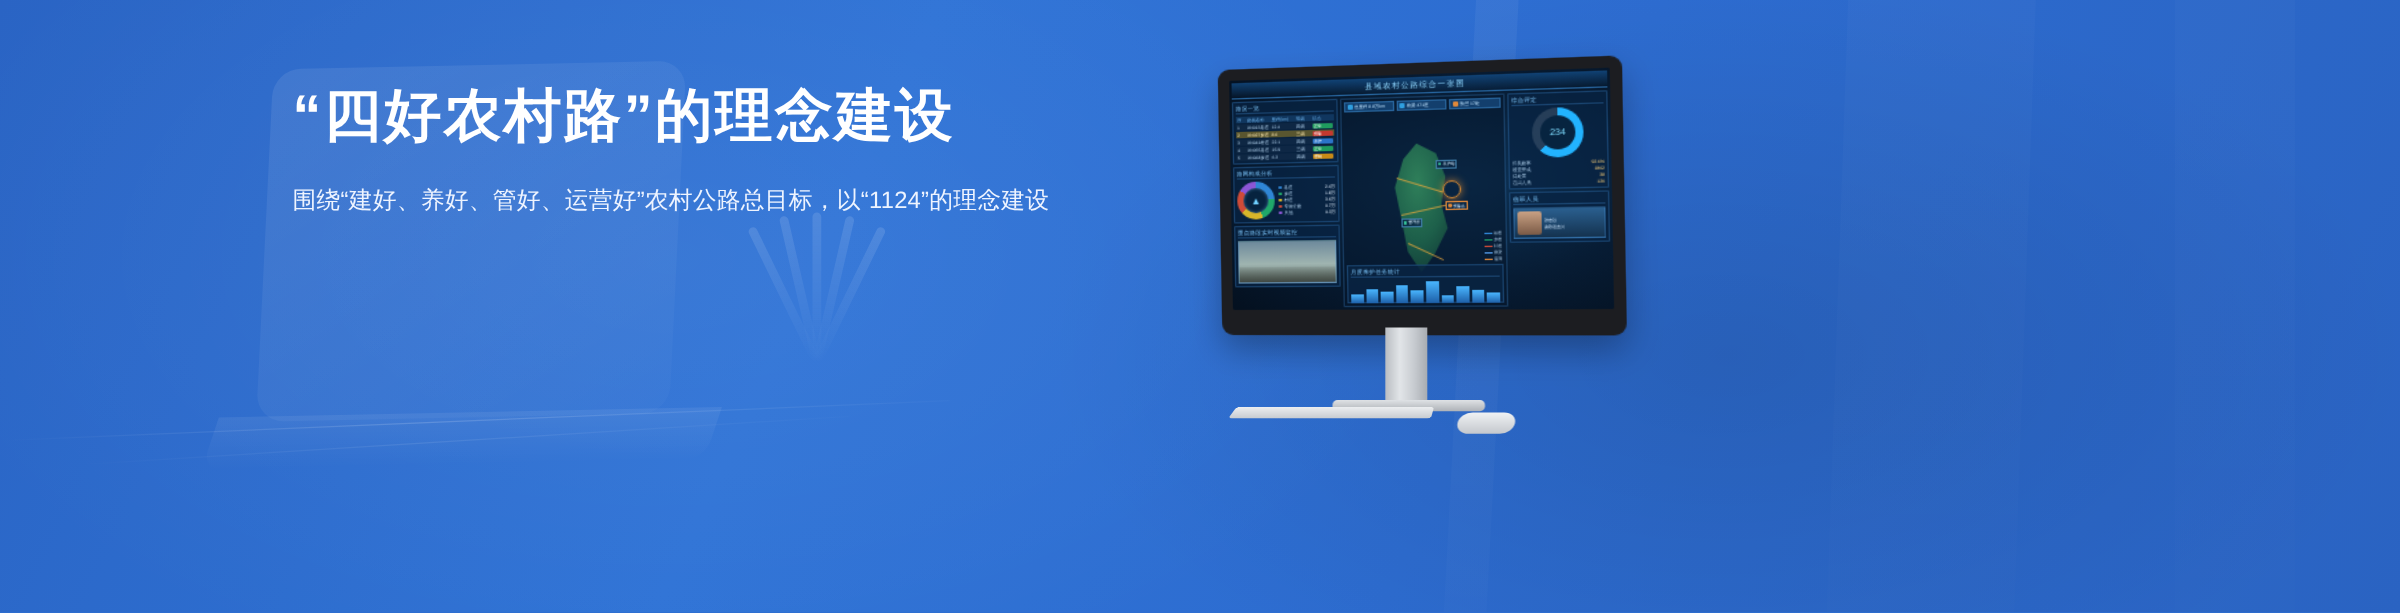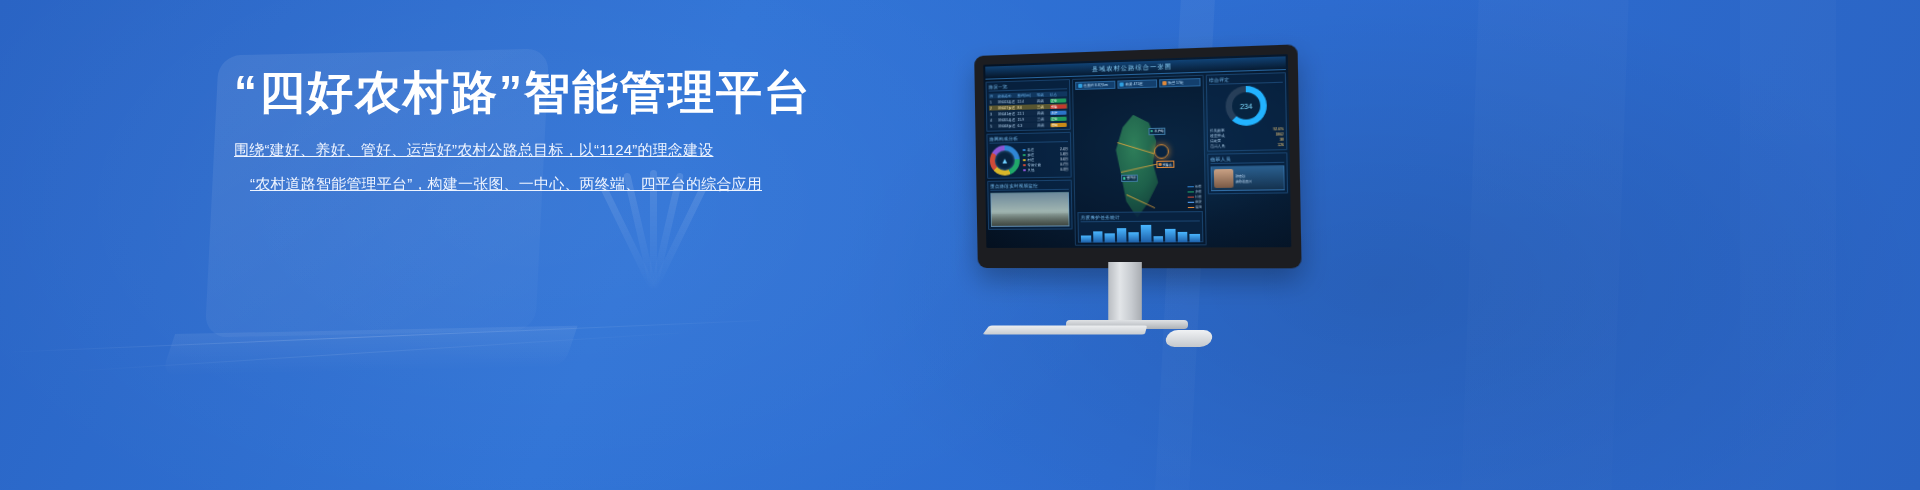--- a/index.html
+++ b/index.html
@@ -107,29 +107,28 @@
   .headline {
     margin: 0;
     color: #ffffff;
     font-size: 46px;
     line-height: 1.26;
     font-weight: 700;
     letter-spacing: 2px;
     white-space: nowrap;
   }
   .paragraph {
-    margin: 11px 0 0 0;
+    margin: 22px 0 0 0;
     color: #eef4ff;
-    font-size: 15px;
+    font-size: 19px;
     line-height: 34px;
     text-align: justify;
     text-justify: inter-ideograph;
     letter-spacing: .2px;
     width: 612px;
-    text-decoration: underline;
   }
   .paragraph .line { display: block; white-space: nowrap; }
   .paragraph .line.indent { padding-left: 16px; }
 
   .cta {
     display: inline-flex;
     align-items: center;
     justify-content: center;
     margin-top: 28px;
     width: 118px;
@@ -436,25 +435,24 @@
   <div class="ghost-bar v3"></div>
   <div class="ghost-hand">
     <i style="transform:rotate(-26deg)"></i>
       <i style="transform:rotate(-13deg)"></i>
     <i style="transform:rotate(0deg)"></i>
       <i style="transform:rotate(13deg)"></i>
     <i style="transform:rotate(26deg)"></i>
   </div>
 
   <div class="content">
-    <h1 class="headline">“四好农村路”智能管理平台</h1>
+    <h1 class="headline">“四好农村路”的理念建设</h1>
 
     <div class="paragraph">
       <span class="line">围绕“建好、养好、管好、运营好”农村公路总目标，以“1124”的理念建设</span>
-      <span class="line indent">“农村道路智能管理平台”，构建一张图、一中心、两终端、四平台的综合应用</span>
     </div>
 
   </div>
 
   <div class="imac">
     <div class="imac-body">
       <div class="imac-screen">
 
         <div class="dash">
 

